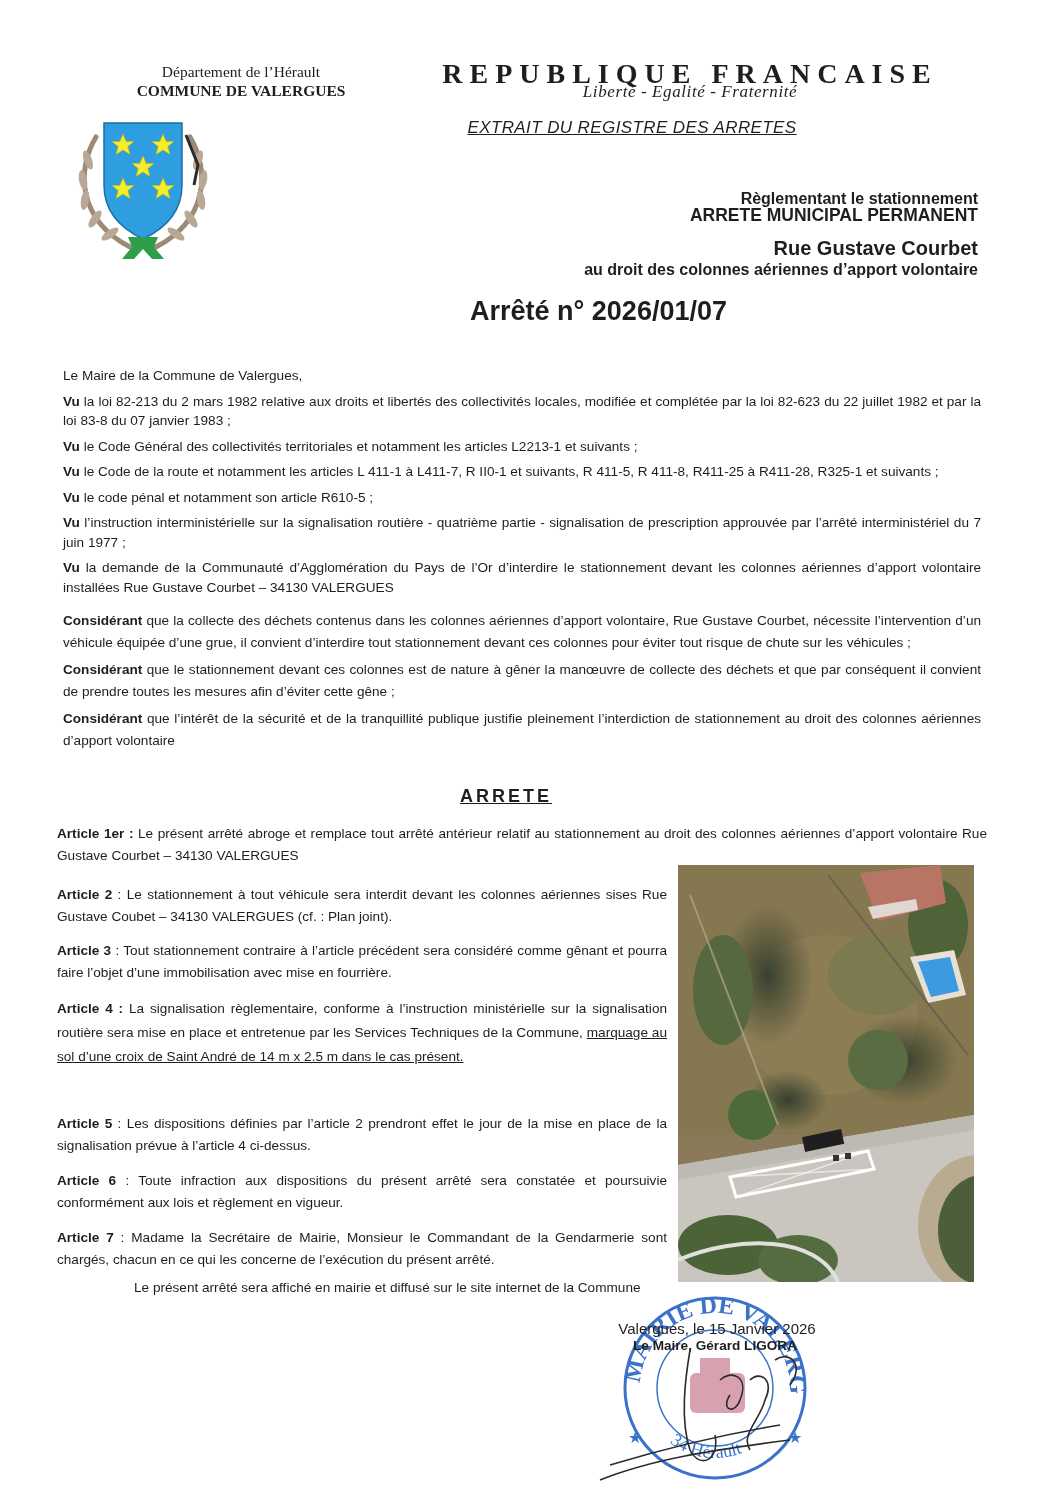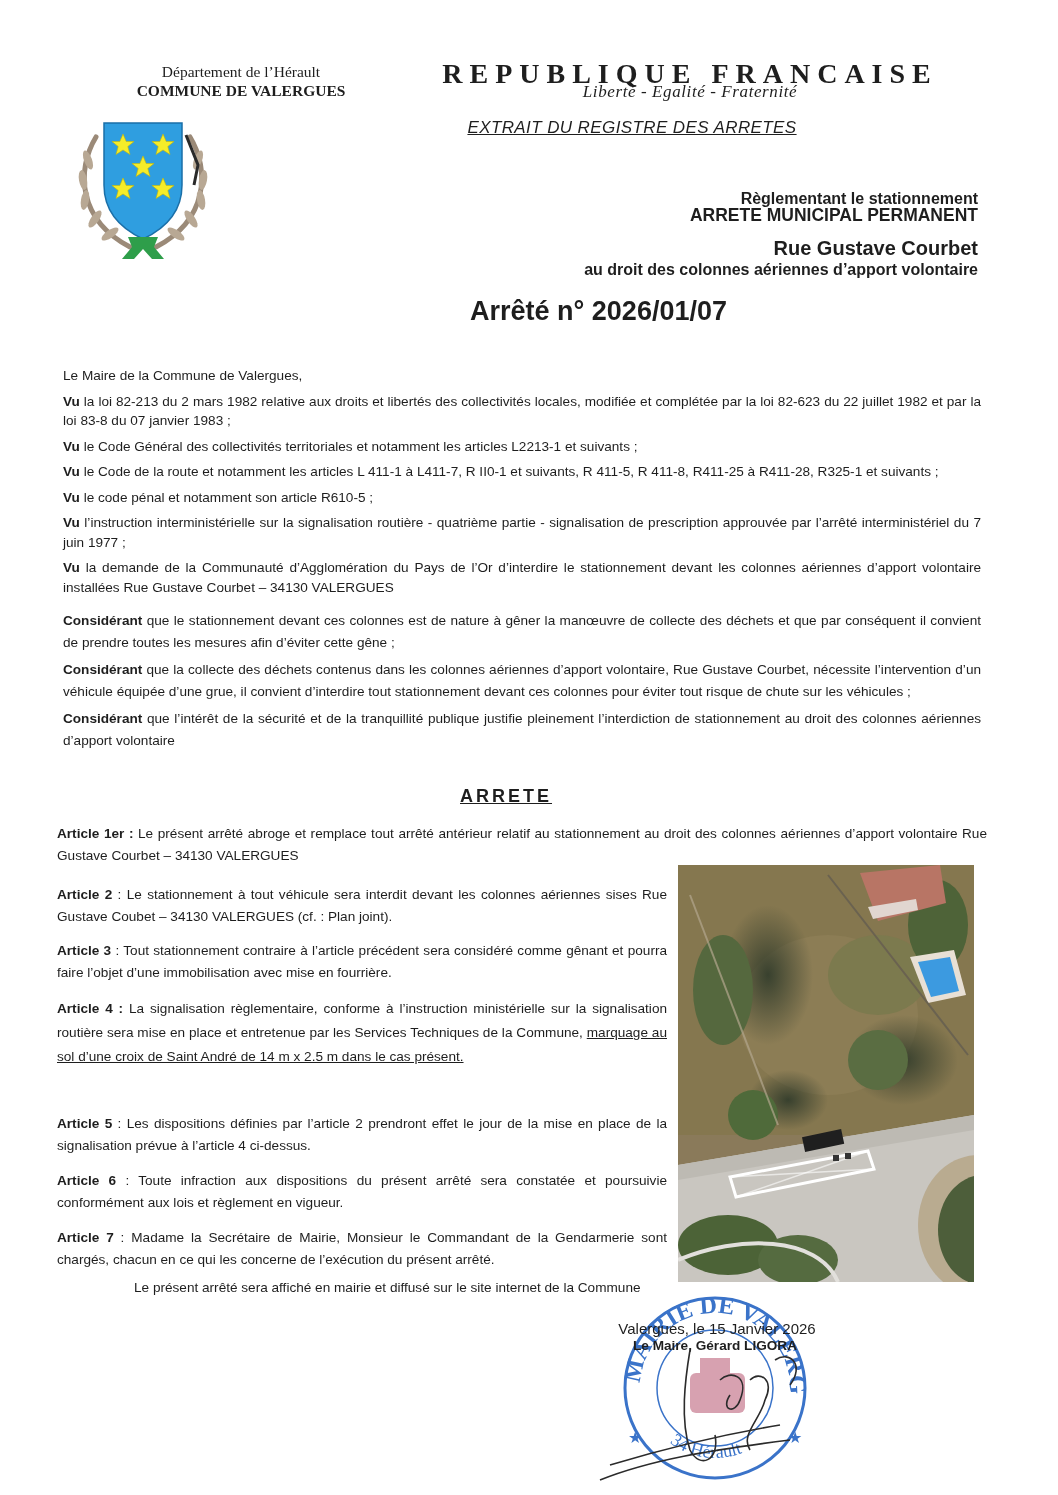--- a/index.html
+++ b/index.html
@@ -111,22 +111,22 @@
   <p>Le Maire de la Commune de Valergues,</p>
   <p><b class="kw">Vu</b><span> la loi 82-213 du 2 mars 1982 relative aux droits et libertés des collectivités locales, modifiée et complétée par la loi 82-623 du 22 juillet 1982 et par la loi 83-8 du 07 janvier 1983 ;</span></p>
   <p><b class="kw">Vu</b><span> le Code Général des collectivités territoriales et notamment les articles L2213-1 et suivants ;</span></p>
   <p><b class="kw">Vu</b><span> le Code de la route et notamment les articles L 411-1 à L411-7, R II0-1 et suivants, R 411-5, R 411-8, R411-25 à R411-28, R325-1 et suivants ;</span></p>
   <p><b class="kw">Vu</b><span> le code pénal et notamment son article R610-5 ;</span></p>
   <p><b class="kw">Vu</b><span> l’instruction interministérielle sur la signalisation routière - quatrième partie - signalisation de prescription approuvée par l’arrêté interministériel du 7 juin 1977 ;</span></p>
   <p><b class="kw">Vu</b><span> la demande de la Communauté d’Agglomération du Pays de l’Or d’interdire le stationnement devant les colonnes aériennes d’apport volontaire installées Rue Gustave Courbet – 34130 VALERGUES</span></p>
 </div>
 
 <div id="consid" class="abs sans body-text">
+  <p><b class="kw">Considérant</b><span> que la collecte des déchets contenus dans les colonnes aériennes d’apport volontaire, Rue Gustave Courbet, nécessite l’intervention d’un véhicule équipée d’une grue, il convient d’interdire tout stationnement devant ces colonnes pour éviter tout risque de chute sur les véhicules ;</span></p>
   <p><b class="kw">Considérant</b><span> que le stationnement devant ces colonnes est de nature à gêner la manœuvre de collecte des déchets et que par conséquent il convient de prendre toutes les mesures afin d’éviter cette gêne ;</span></p>
-  <p><b class="kw">Considérant</b><span> que la collecte des déchets contenus dans les colonnes aériennes d’apport volontaire, Rue Gustave Courbet, nécessite l’intervention d’un véhicule équipée d’une grue, il convient d’interdire tout stationnement devant ces colonnes pour éviter tout risque de chute sur les véhicules ;</span></p>
   <p><b class="kw">Considérant</b><span> que l’intérêt de la sécurité et de la tranquillité publique justifie pleinement l’interdiction de stationnement au droit des colonnes aériennes d’apport volontaire</span></p>
 </div>
 
 <div id="arrete-head" class="abs sans">ARRETE</div>
 
 <div id="art1" class="abs sans body-text">
   <b class="kw">Article 1er :</b><span> Le présent arrêté abroge et remplace tout arrêté antérieur relatif au stationnement au droit des colonnes aériennes d’apport volontaire Rue Gustave Courbet – 34130 VALERGUES</span>
 </div>
 <div id="art2" class="abs art sans body-text">
   <b class="kw">Article 2</b><span> : Le stationnement à tout véhicule sera interdit devant les colonnes aériennes sises Rue Gustave Coubet – 34130 VALERGUES (cf. : Plan joint).</span>

